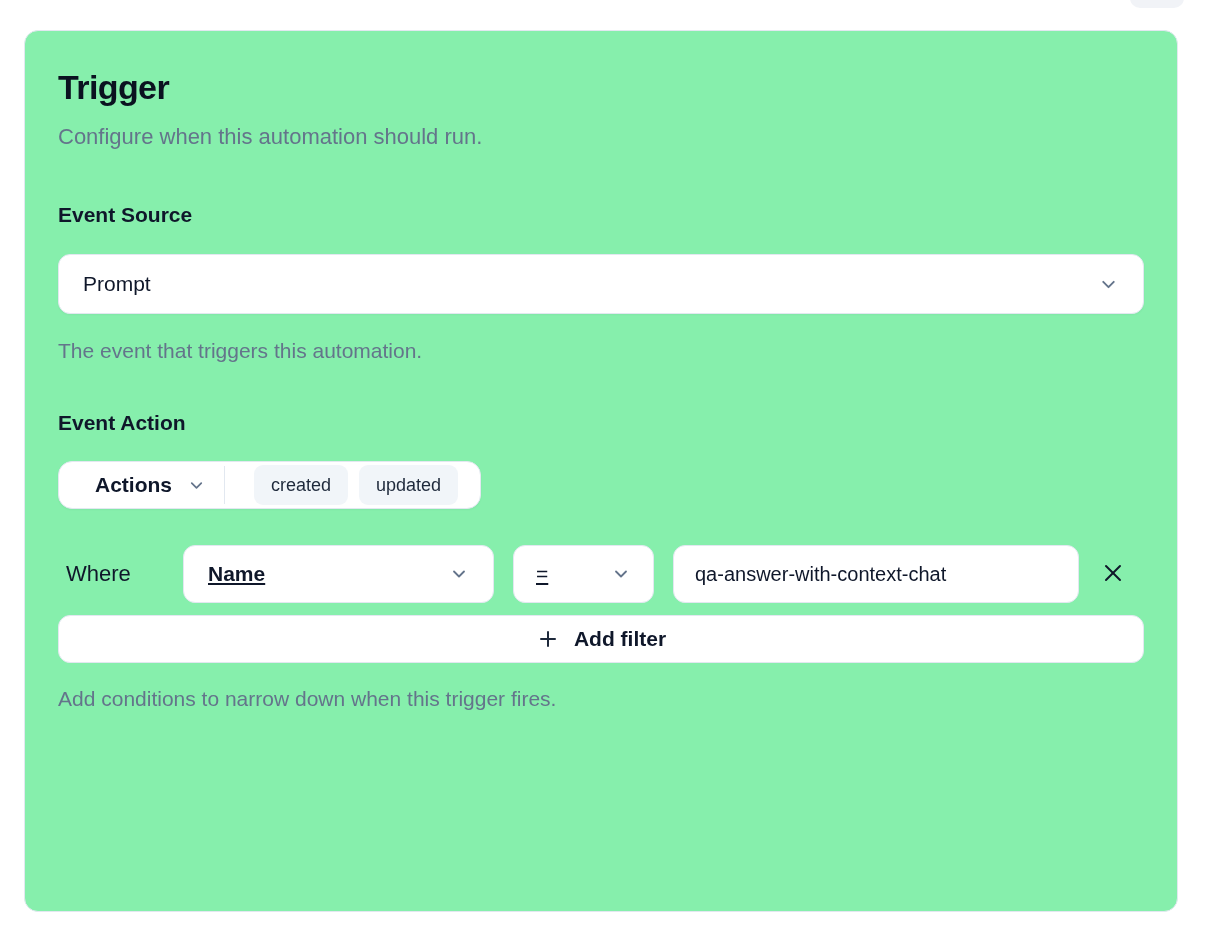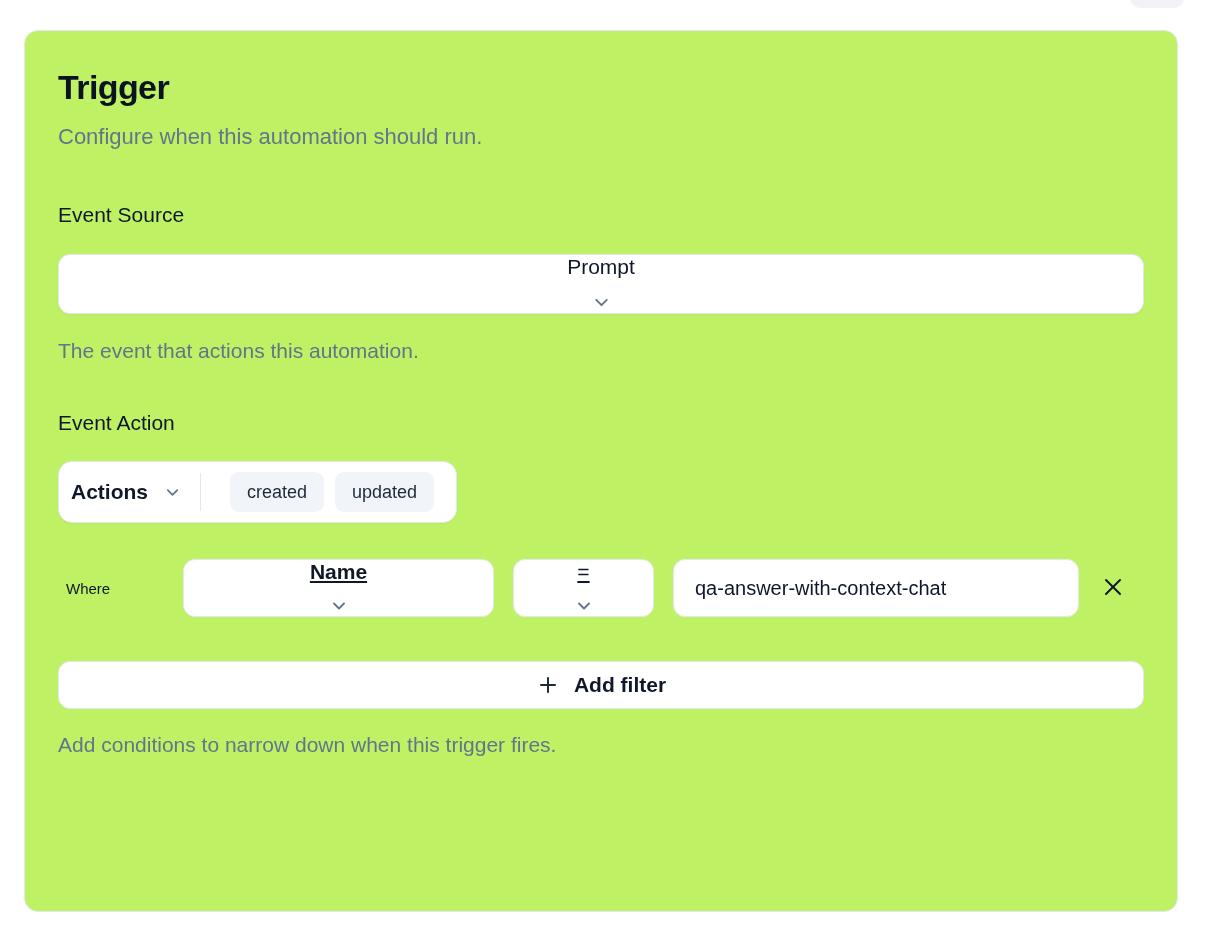--- a/index.html
+++ b/index.html
@@ -16,21 +16,21 @@
     top: -14px; left: 1130px;
     width: 54px; height: 22px;
     background: #eef0f5;
     border-radius: 10px;
     opacity: .8;
   }
   .card {
     position: absolute;
     left: 24px; top: 30px;
     width: 1154px; height: 882px;
-    background: #bef264;
+    background: #86efac;
     border: 1px solid #e2e8f0;
     border-radius: 14px;
     padding: 35px 33px 40px 33px;
   }
   .card-title {
     font-size: 34px;
     line-height: 42px;
     font-weight: 700;
     letter-spacing: -0.6px;
     color: #0b1220;
@@ -38,21 +38,21 @@
   .card-subtitle {
     margin-top: 15px;
     font-size: 22px;
     line-height: 28px;
     color: #64748b;
   }
   .field-label {
     display: block;
     font-size: 21px;
     line-height: 24px;
-    font-weight: 400;
+    font-weight: 700;
     color: #0f172a;
   }
   .mt-section { margin-top: 52px; }
   .help-text {
     font-size: 21px;
     line-height: 24px;
     color: #64748b;
   }
   
   .select-box {
@@ -63,33 +63,32 @@
     border-radius: 12px;
     background: #fff;
     display: flex;
     align-items: center;
     justify-content: space-between;
     padding: 0 24px;
     font-size: 21px;
     color: #0f172a;
     cursor: pointer;
     box-shadow: 0 1px 2px rgba(15,23,42,0.04);
-    flex-direction: column;
   }
   .chevron { flex: 0 0 auto; display: inline-flex; }
   
   .action-box {
     margin-top: 26px;
-    height: 62px;
+    height: 48px;
     display: inline-flex;
     align-items: center;
     border: 1px solid #e2e8f0;
     border-radius: 14px;
     background: #fff;
-    padding: 0 22px 0 12px;
+    padding: 0 22px 0 36px;
     box-shadow: 0 1px 2px rgba(15,23,42,0.04);
   }
   .actions-trigger {
     display: inline-flex;
     align-items: center;
     gap: 15px;
     background: none;
     border: none;
     font-family: inherit;
     font-size: 21px;
@@ -120,21 +119,21 @@
   
   .filter-row {
     margin-top: 36px;
     display: flex;
     align-items: center;
     gap: 19px;
     height: 58px;
   }
   .where-label {
     flex: 0 0 106px;
-    font-size: 15px;
+    font-size: 22px;
     color: #0f172a;
     padding-left: 8px;
   }
   .mini-select {
     margin-top: 0;
     height: 58px;
     box-shadow: none;
     text-decoration: underline;
   }
   .field-select { flex: 0 0 311px; font-weight: 600; }
@@ -156,21 +155,21 @@
     height: 30px;
     display: inline-flex;
     align-items: center;
     justify-content: center;
     background: none;
     border: none;
     cursor: pointer;
     padding: 0;
   }
   .add-filter-btn {
-    margin-top: 44px;
+    margin-top: 12px;
     width: 100%;
     height: 48px;
     border: 1px solid #e2e8f0;
     border-radius: 12px;
     background: #fff;
     display: flex;
     align-items: center;
     justify-content: center;
     gap: 14px;
     font-family: inherit;
@@ -194,21 +193,21 @@
   
   <label class="field-label mt-section">Event Source</label>
   <div class="select-box">
     <span>Prompt</span>
     <span class="chevron">
       <svg width="21" height="21" viewBox="0 0 24 24" fill="none" stroke="#64748b" stroke-width="2.2" stroke-linecap="round" stroke-linejoin="round">
           <polyline points="6 9 12 15 18 9"></polyline>
         </svg>
     </span>
   </div>
-  <p class="help-text help-after-box">The event that actions this automation.</p>
+  <p class="help-text help-after-box">The event that triggers this automation.</p>
 
   
   <label class="field-label label-after-help">Event Action</label>
   <div class="action-box">
     <button class="actions-trigger">
       <span>Actions</span>
       <span class="chevron">
         <svg width="19" height="19" viewBox="0 0 24 24" fill="none" stroke="#64748b" stroke-width="2.2" stroke-linecap="round" stroke-linejoin="round">
             <polyline points="6 9 12 15 18 9"></polyline>
           </svg>

